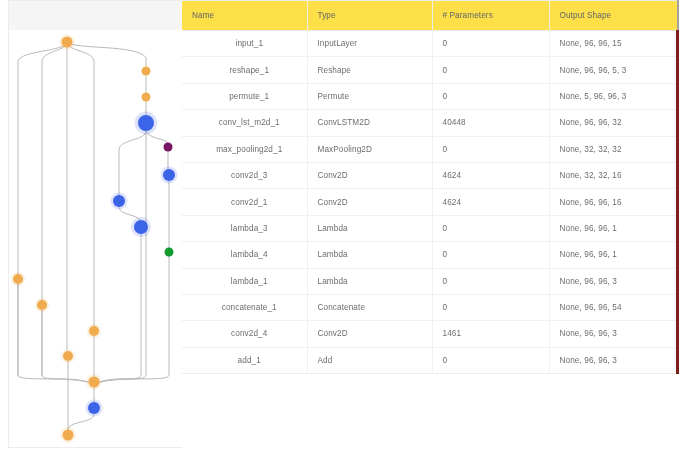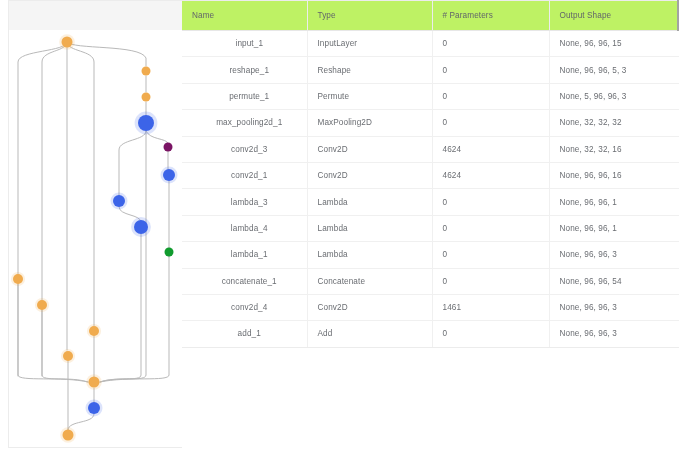--- a/index.html
+++ b/index.html
@@ -63,21 +63,21 @@
   }
   #layer-table {
     width: 497px;
     border-collapse: collapse;
     table-layout: fixed;
     font-size: 8.2px;
     color: #5b5b5b;
   }
   #layer-table thead th {
     height: 30px;
-    background: #bef264;
+    background: #fde047;
     font-weight: normal;
     text-align: left;
     color: #62656a;
     padding-left: 10px;
     border-top: 1px solid #ececec;
     border-bottom: 1px solid #e7e7e7;
     border-right: 1px solid #ececec;
     font-size: 8.2px;
     letter-spacing: 0.1px;
   }
@@ -85,21 +85,21 @@
   #layer-table tbody td {
     height: 26.4px;
     padding-left: 10px;
     border-bottom: 1px solid #f0f0f0;
     border-right: 1px solid #f0f0f0;
     color: #6a6d72;
     white-space: nowrap;
     overflow: hidden;
     letter-spacing: 0.1px;
   }
-  #layer-table tbody td:last-child { border-right: 1px solid #7f1d1d; }
+  #layer-table tbody td:last-child { border-right: 7px solid #7f1d1d; }
   #layer-table tbody tr:last-child td { border-bottom: 1px solid #ececec; }
   .col-name  { width: 125px; text-align: center; }
   .col-type  { width: 125px; }
   .col-param { width: 117px; }
   .col-shape { width: 130px; }
 </style>
 </head>
 <body>
 
 <div id="app">
@@ -175,20 +175,26 @@
             <td class="col-param">0</td>
             <td class="col-shape">None, 96, 96, 5, 3</td>
           </tr>
           <tr>
             <td class="col-name">permute_1</td>
             <td class="col-type">Permute</td>
             <td class="col-param">0</td>
             <td class="col-shape">None, 5, 96, 96, 3</td>
           </tr>
           <tr>
+            <td class="col-name">conv_lst_m2d_1</td>
+            <td class="col-type">ConvLSTM2D</td>
+            <td class="col-param">40448</td>
+            <td class="col-shape">None, 96, 96, 32</td>
+          </tr>
+          <tr>
             <td class="col-name">max_pooling2d_1</td>
             <td class="col-type">MaxPooling2D</td>
             <td class="col-param">0</td>
             <td class="col-shape">None, 32, 32, 32</td>
           </tr>
           <tr>
             <td class="col-name">conv2d_3</td>
             <td class="col-type">Conv2D</td>
             <td class="col-param">4624</td>
             <td class="col-shape">None, 32, 32, 16</td>

